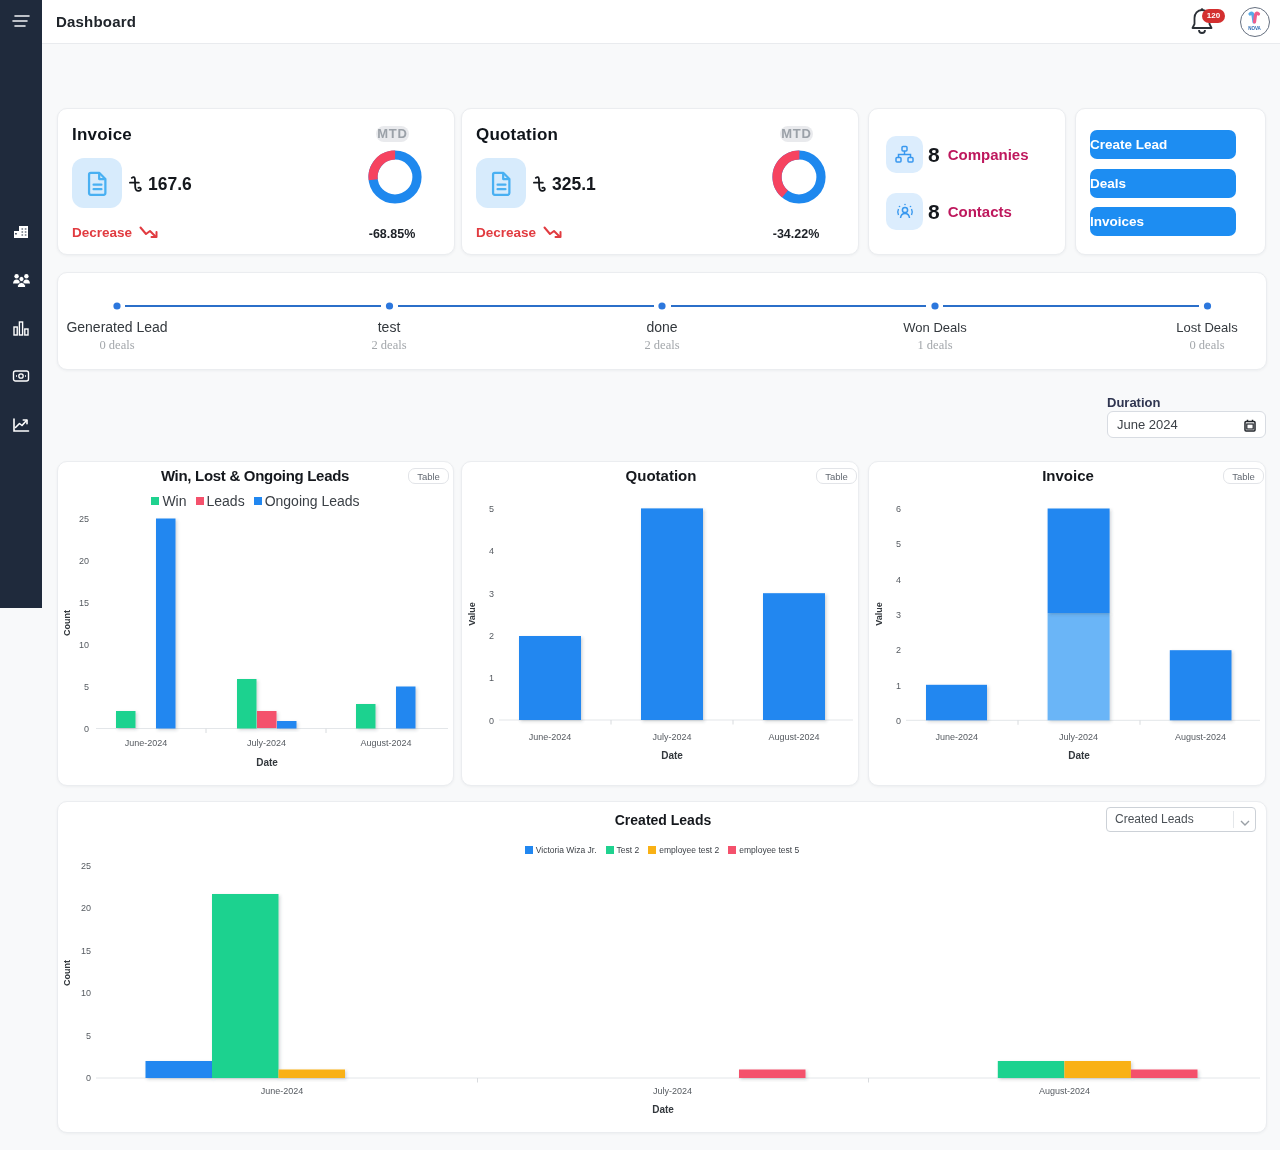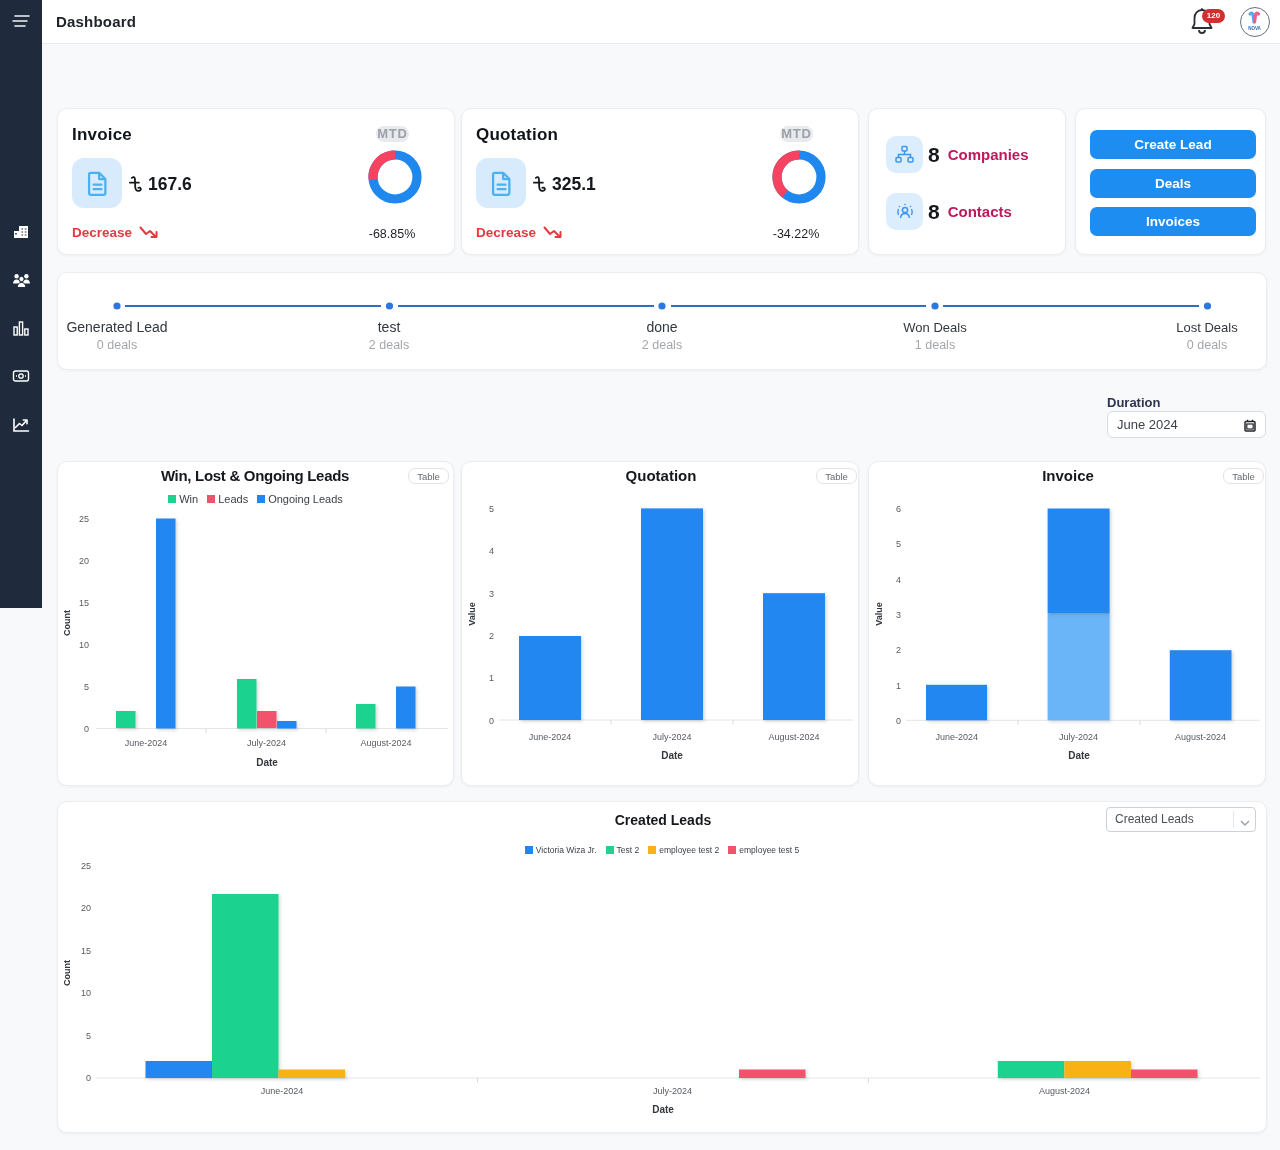--- a/index.html
+++ b/index.html
@@ -11,32 +11,32 @@
 .topbar { position:absolute; left:0; top:0; width:1280px; height:44px; background:#fff; border-bottom:1px solid #e9ebee; }
 .sidebar { position:absolute; left:0; top:0; width:42px; height:608px; background:#1f2a3c; z-index:5; }
 .pagetitle { position:absolute; left:56px; top:0; height:44px; line-height:44px; font-size:15px; font-weight:700; color:#20252b; letter-spacing:.2px; }
 .hello { position:absolute; left:62px; top:69px; font-size:22px; color:#3c4146; }
 .hello b { color:#1f2a5e; }
 .cardtitle { position:absolute; left:14px; top:16px; font-size:17px; font-weight:800; color:#10151b; letter-spacing:.2px; }
 .mtd { position:absolute; right:45px; top:17px; width:33px; height:16px; border-radius:8px; background:#e9eaed; color:#9ba1a8; font-size:13px; font-weight:700; letter-spacing:.8px; text-align:center; line-height:16px; }
 .iconsq { position:absolute; left:14px; top:49px; width:50px; height:50px; border-radius:12px; background:#d7ebfc; display:flex; align-items:center; justify-content:center; }
 .val { position:absolute; left:71px; top:65px; height:21px; display:flex; align-items:center; font-size:17.5px; font-weight:800; color:#15181d; }
 .dec { position:absolute; left:14px; top:116px; display:flex; align-items:center; font-size:13.5px; font-weight:700; color:#e13b40; }
-.pct { position:absolute; left:299px; top:118px; width:70px; text-align:center; font-size:12.5px; font-weight:400; color:#1d2127; }
+.pct { position:absolute; left:299px; top:118px; width:70px; text-align:center; font-size:12.5px; font-weight:700; color:#1d2127; }
 .statsq { position:absolute; left:17px; width:37px; height:37px; border-radius:10px; background:#dcedfd; display:flex; align-items:center; justify-content:center; }
 .statrow { position:absolute; left:59px; height:37px; display:flex; align-items:center; }
 .statnum { font-size:21px; font-weight:800; color:#15181d; }
 .statlab { font-size:15px; font-weight:700; color:#be185d; margin-left:8px; }
-.bluebtn { position:absolute; left:14px; width:166px; height:29px; background:#1d8df2; border-radius:7px; color:#fff; font-size:13.5px; font-weight:700; text-align:center; line-height:29px; }
+.bluebtn { position:absolute; left:14px; width:146px; height:29px; background:#1d8df2; border-radius:7px; color:#fff; font-size:13.5px; font-weight:700; text-align:left; line-height:29px; }
 .steplab { position:absolute; transform:translateX(-50%); text-align:center; white-space:nowrap; }
 .legend { position:absolute; left:0; width:100%; display:flex; justify-content:center; align-items:center; }
 .legend .sq { width:8px; height:8px; margin-right:3px; }
 .legend span { color:#3a3f45; }
 .steplab .t1 { font-size:14px; color:#33383d; }
-.steplab .t2 { font-size:12.5px; color:#a3a7ab; margin-top:3px; }
+.steplab .t2 { font-size:12.5px; color:#a3a7ab; margin-top:3px;font-family:Liberation Serif, serif; }
 .durlab { position:absolute; left:1107px; top:395px; font-size:13px; font-weight:700; color:#2f3550; }
 .durinput { position:absolute; left:1107px; top:411px; width:159px; height:27px; background:#fff; border:1px solid #d8dce2; border-radius:6px; font-size:13px; color:#3c4147; line-height:25px; padding-left:9px; }
 .tbtn { position:absolute; top:6px; width:41px; height:16px; border:1px solid #e2e4e8; border-radius:7px; background:#fff; color:#646a73; font-size:9.5px; line-height:15px; text-align:center; }
 .sel { position:absolute; left:1048px; top:5px; width:150px; height:25px; border:1px solid #ccd1d7; border-radius:4px; background:#fff; font-size:12px; color:#4a5056; line-height:23px; padding-left:8px; }
 .sel .chev { position:absolute; right:0; top:3px; width:22px; height:17px; border-left:1px solid #e4e7ea; text-align:center; line-height:6px; }
 </style>
 </head>
 <body>
 <div id="app">
 
@@ -225,21 +225,21 @@
   <div class="durinput">June 2024
     <svg class="abs" style="right:9px;top:7px;" width="12" height="13" viewBox="0 0 12 13">
         <rect x="1" y="2.5" width="10" height="9.5" rx="1" fill="none" stroke="#20242a" stroke-width="1.5"></rect>
         <path d="M3.5 0.8 v2.2 M8.5 0.8 v2.2" stroke="#20242a" stroke-width="1.5"></path>
         <rect x="2.8" y="5" width="6.4" height="5" fill="none" stroke="#20242a" stroke-width="1.2"></rect>
       </svg>
   </div>
 
   <div class="card" style="left:57px;top:461px;width:397px;height:325px;">
     <div class="tbtn" style="left:350px;">Table</div>
-    <div class="legend" style="top:31px;font-size:11px;">
+    <div class="legend" style="top:31px;font-size:14px;">
       <div class="sq" style="background:#1fd28f;"></div>
         <span>Win</span>
       <div class="sq" style="background:#f4516c;margin-left:9px;"></div>
         <span>Leads</span>
       <div class="sq" style="background:#2187f0;margin-left:9px;"></div>
         <span>Ongoing Leads</span>
     </div>
     <svg class="abs" style="left:0;top:0;" width="397" height="325" font-family="Liberation Sans">
         <defs>
           <filter id="bs" x="-30%" y="-30%" width="170%" height="170%">

